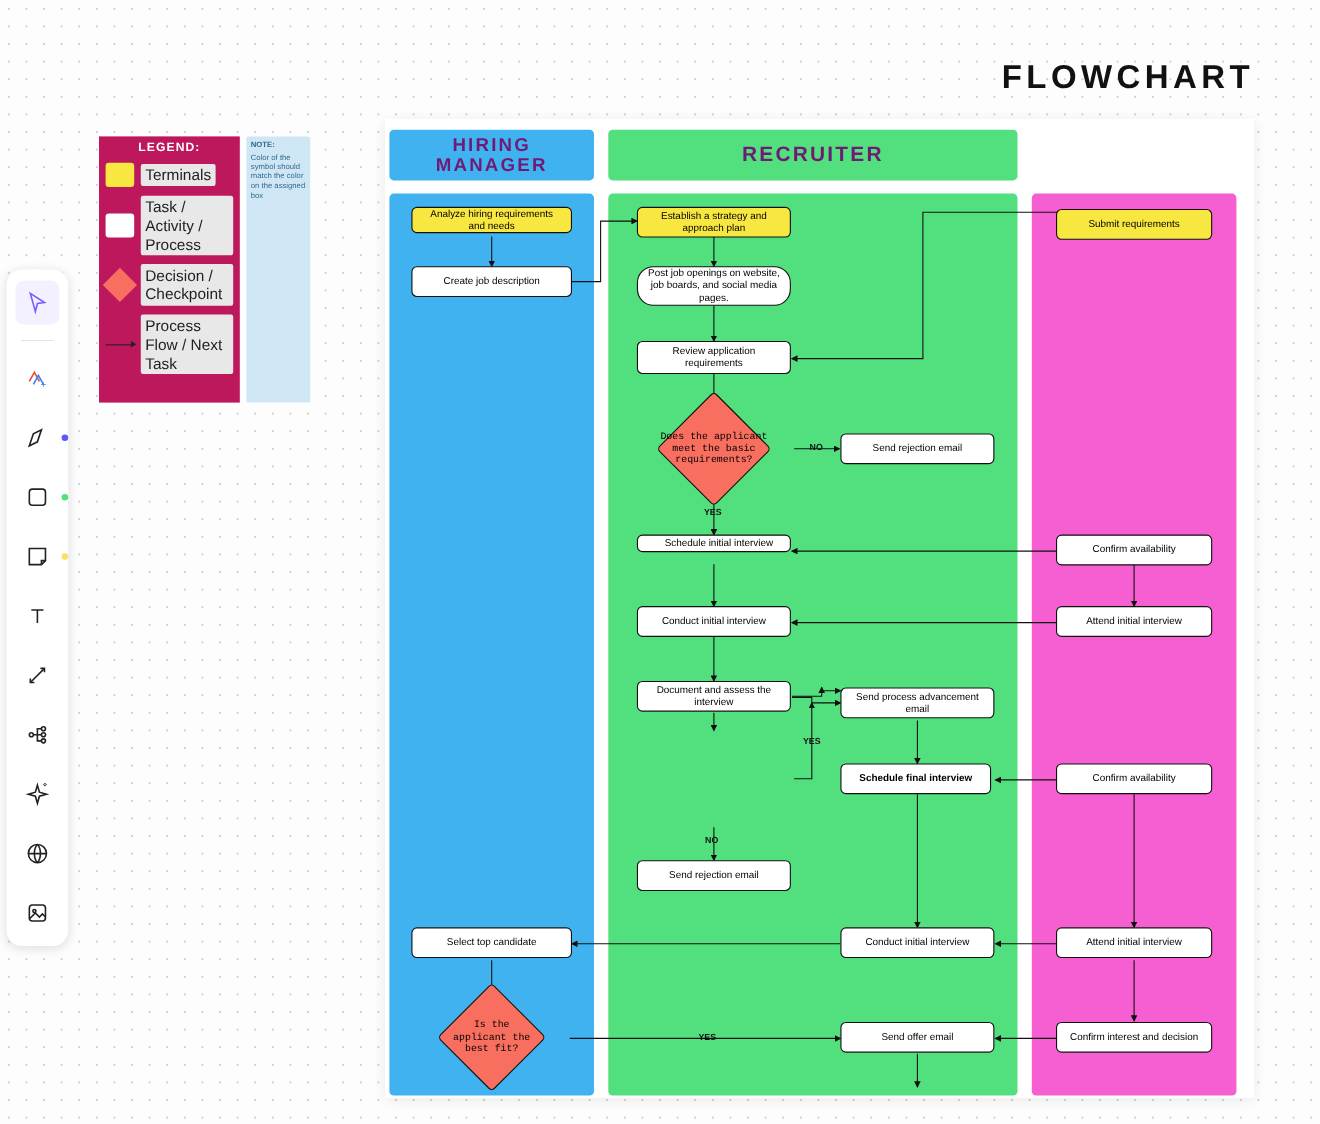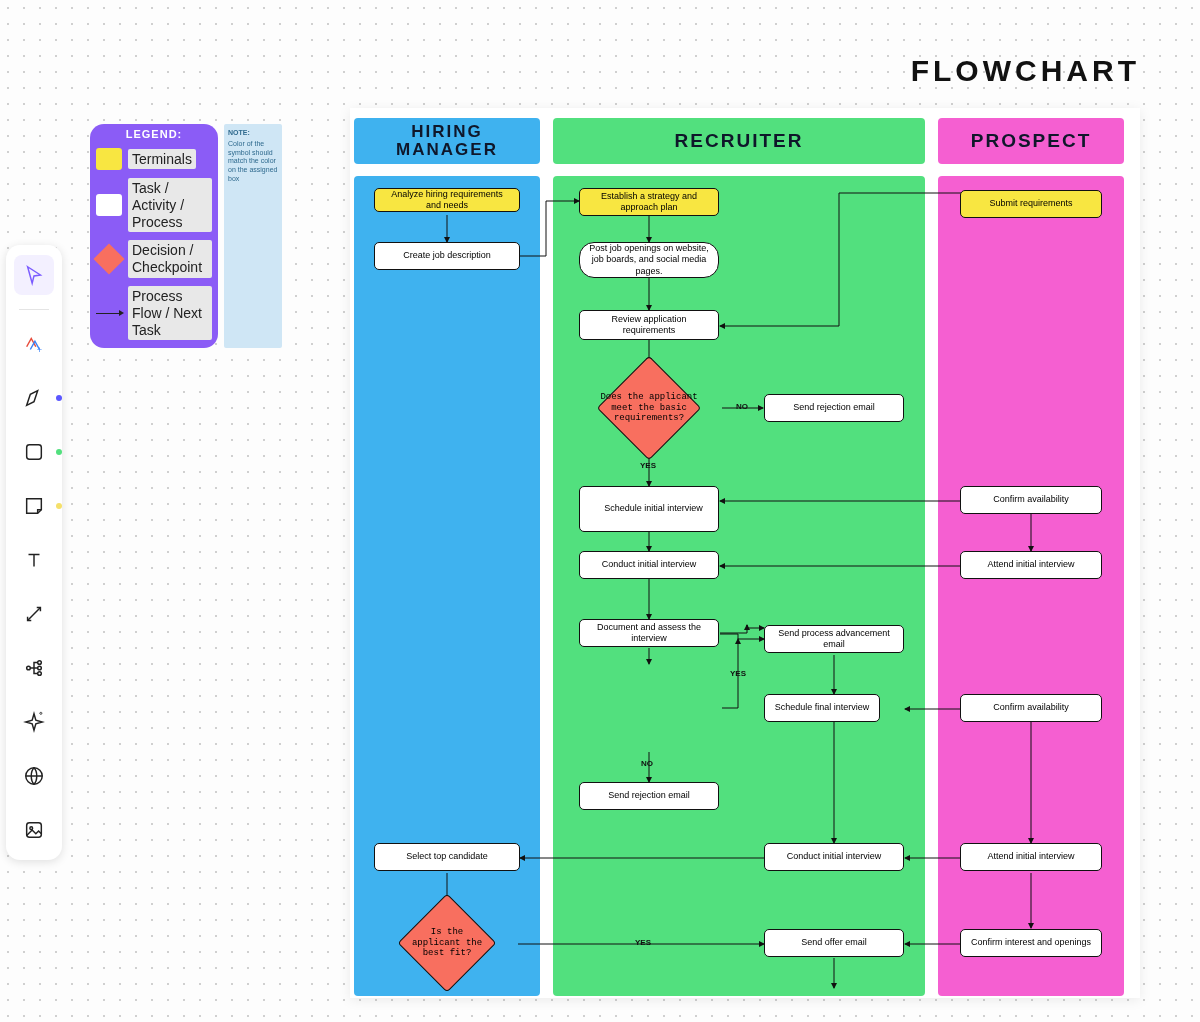--- a/index.html
+++ b/index.html
@@ -79,40 +79,40 @@
     position: absolute;
     border-radius: 4px;
   }
   .lane-head {
     display: flex;
     align-items: center;
     justify-content: center;
     font-weight: 900;
     letter-spacing: 2px;
     font-size: 19px;
-    color: #0f172a;
+    color: #701a75;
     text-align: center;
     line-height: 1.05;
   }
 
   
   .legend-wrap {
     position: absolute;
     top: 124px;
     left: 90px;
     display: flex;
     gap: 6px;
   }
   .legend {
     width: 128px;
-    background: #8b5cf6;
+    background: #be185d;
     color: #fff;
     font-size: 9px;
-    padding-bottom: 4px;
-    border-radius: 14px;
+    padding-bottom: 22px;
+    border-radius: 0;
   }
   .legend-title {
     text-align: center;
     font-weight: 700;
     letter-spacing: 1px;
     padding: 4px 0;
     font-size: 11px;
   }
   .legend-row {
     display: flex;
@@ -306,21 +306,20 @@
     <div class="note-title">NOTE:</div>
     <div>Color of the symbol should match the color on the assigned box</div>
   </div>
 </div>
 
 <div class="canvas">
 
   <div class="lane-head" style="left:4px; top:10px; width:186px; height:46px; background:#3fb2ef; white-space:pre-line; font-size:17px;">HIRING
 MANAGER</div>
   <div class="lane-head" style="left:203px; top:10px; width:372px; height:46px; background:#52e07e;">RECRUITER</div>
-  <div class="lane-head" style="left:588px; top:10px; width:186px; height:46px; background:#f55fd1;">PROSPECT</div>
 
   <div class="lane-body" style="left:4px;   top:68px; width:186px; height:820px; background:#3fb2ef;"></div>
   <div class="lane-body" style="left:203px; top:68px; width:372px; height:820px; background:#52e07e;"></div>
   <div class="lane-body" style="left:588px; top:68px; width:186px; height:820px; background:#f55fd1;"></div>
 
   <svg class="wires">
     <defs>
       <marker id="ah" markerWidth="6" markerHeight="6" refX="5" refY="3" orient="auto">
         <path d="M0,0 L6,3 L0,6 Z" fill="#111"></path>
       </marker>
@@ -403,29 +402,29 @@
   </div>
 
   <div class="node terminal" style="left:229px; top:80px;  width:140px; height:28px;text-align:center;">Establish a strategy and approach plan</div>
   <div class="node" style="left:229px; top:134px; width:140px; height:36px;border-radius:15px;">Post job openings on website, job boards, and social media pages.</div>
   <div class="node" style="left:229px; top:202px; width:140px; height:30px;">Review application requirements</div>
   <div class="diamond-wrap" style="left:238px; top:254px; width:122px; height:92px;">
     <div class="diamond" style="position:absolute; left:24px; top:9px; width:74px; height:74px;"></div>
     <div class="diamond-text">Does the applicant meet the basic requirements?</div>
   </div>
   <div class="node" style="left:414px; top:286px; width:140px; height:28px;">Send rejection email</div>
-  <div class="node" style="left:229px; top:378px; width:140px; height:46px;padding-left:17px;">Schedule initial interview</div>
+  <div class="node" style="left:229px; top:378px; width:140px; height:16px;padding-left:17px;">Schedule initial interview</div>
   <div class="node" style="left:229px; top:443px; width:140px; height:28px;">Conduct initial interview</div>
   <div class="node" style="left:229px; top:511px; width:140px; height:28px;">Document and assess the interview</div>
   <div class="node" style="left:414px; top:517px; width:140px; height:28px;">Send process advancement email</div>
-  <div class="node" style="left:414px; top:586px; width:116px; height:28px;">Schedule final interview</div>
+  <div class="node" style="left:414px; top:586px; width:137px; height:28px;font-weight:bold;">Schedule final interview</div>
   <div class="node" style="left:229px; top:674px; width:140px; height:28px;">Send rejection email</div>
   <div class="node" style="left:414px; top:735px; width:140px; height:28px;">Conduct initial interview</div>
   <div class="node" style="left:414px; top:821px; width:140px; height:28px;">Send offer email</div>
 
   <div class="node terminal" style="left:610px; top:82px;  width:142px; height:28px;">Submit requirements</div>
   <div class="node" style="left:610px; top:378px; width:142px; height:28px;">Confirm availability</div>
   <div class="node" style="left:610px; top:443px; width:142px; height:28px;">Attend initial interview</div>
   <div class="node" style="left:610px; top:586px; width:142px; height:28px;">Confirm availability</div>
   <div class="node" style="left:610px; top:735px; width:142px; height:28px;">Attend initial interview</div>
-  <div class="node" style="left:610px; top:821px; width:142px; height:28px;">Confirm interest and openings</div>
+  <div class="node" style="left:610px; top:821px; width:142px; height:28px;">Confirm interest and decision</div>
 
 </div>
 
 </body></html>

